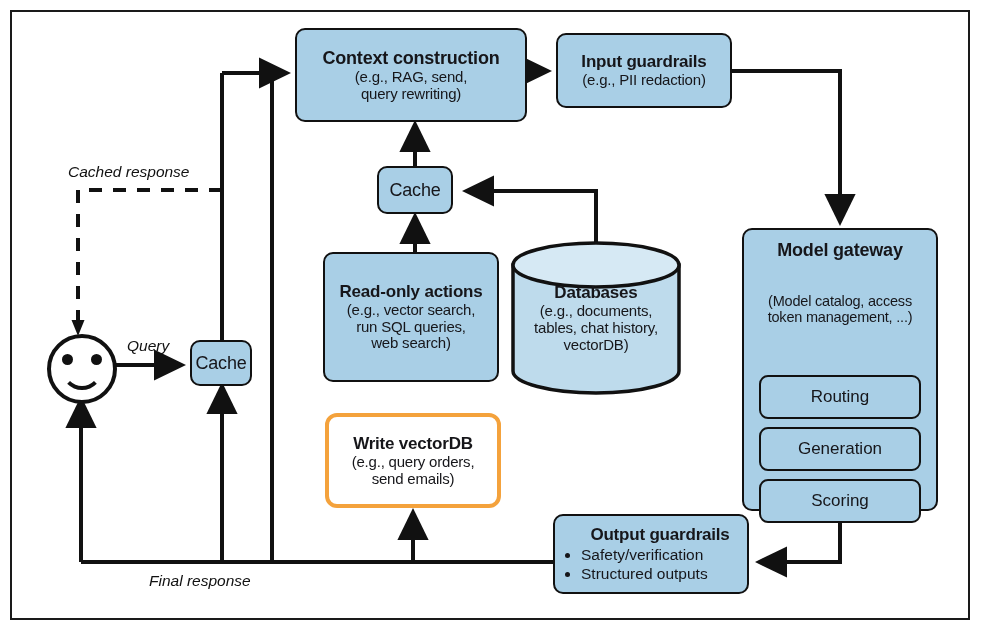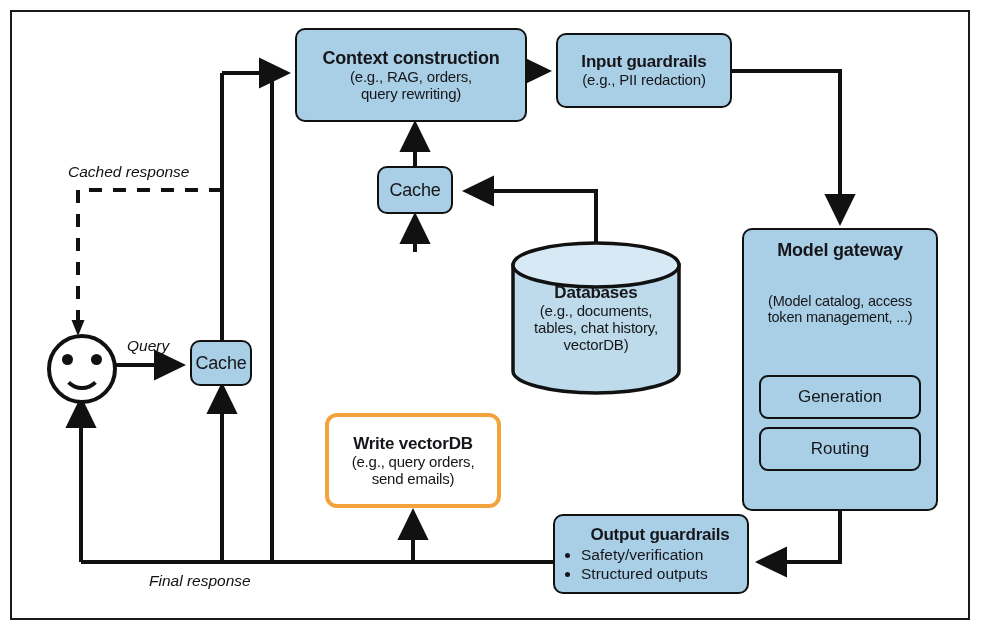--- a/index.html
+++ b/index.html
@@ -224,36 +224,44 @@
 
     <g>
       <path d="M513,265 L513,371 A83,22 0 0 0 679,371 L679,265 Z" fill="#bedbec" stroke="#111111" stroke-width="3.5"></path>
       <ellipse cx="596" cy="265" rx="83" ry="22" fill="#d6e9f4" stroke="#111111" stroke-width="3.5"></ellipse>
     </g>
   </svg>
 
   <div class="node" id="ctx-construction">
     <div class="title">Context construction</div>
     <div class="sub">
-      <span class="ln">(e.g., RAG, orders,</span>
+      <span class="ln">(e.g., RAG, send,</span>
       <span class="ln">query rewriting)</span>
     </div>
   </div>
 
   <div class="node" id="input-guardrails">
     <div class="title">Input guardrails</div>
     <div class="sub">
       <span class="ln">(e.g., PII redaction)</span>
     </div>
   </div>
 
   <div class="node" id="cache-mid">
     <div class="title">Cache</div>
   </div>
 
+  <div class="node" id="read-only">
+    <div class="title">Read-only actions</div>
+    <div class="sub">
+      <span class="ln">(e.g., vector search,</span>
+      <span class="ln">run SQL queries,</span>
+      <span class="ln">web search)</span>
+    </div>
+  </div>
 
   <div class="node" id="databases">
     <div class="cyl-label">
       <div class="title">Databases</div>
       <div class="sub">
         <span class="ln">(e.g., documents,</span>
         <span class="ln">tables, chat history,</span>
         <span class="ln">vectorDB)</span>
       </div>
     </div>
@@ -267,22 +275,23 @@
     </div>
   </div>
 
   <div class="node" id="model-gateway">
     <div class="title">Model gateway</div>
     <div class="sub">
       <span class="ln">(Model catalog, access</span>
       <span class="ln">token management, ...)</span>
     </div>
     <div id="gw-stack">
+      <div class="subnode">Routing</div>
       <div class="subnode">Generation</div>
-      <div class="subnode">Routing</div>
+      <div class="subnode">Scoring</div>
     </div>
   </div>
 
   <div class="node" id="output-guardrails">
     <div class="title">Output guardrails</div>
     <ul>
       <li>Safety/verification</li>
       <li>Structured outputs</li>
     </ul>
   </div>

